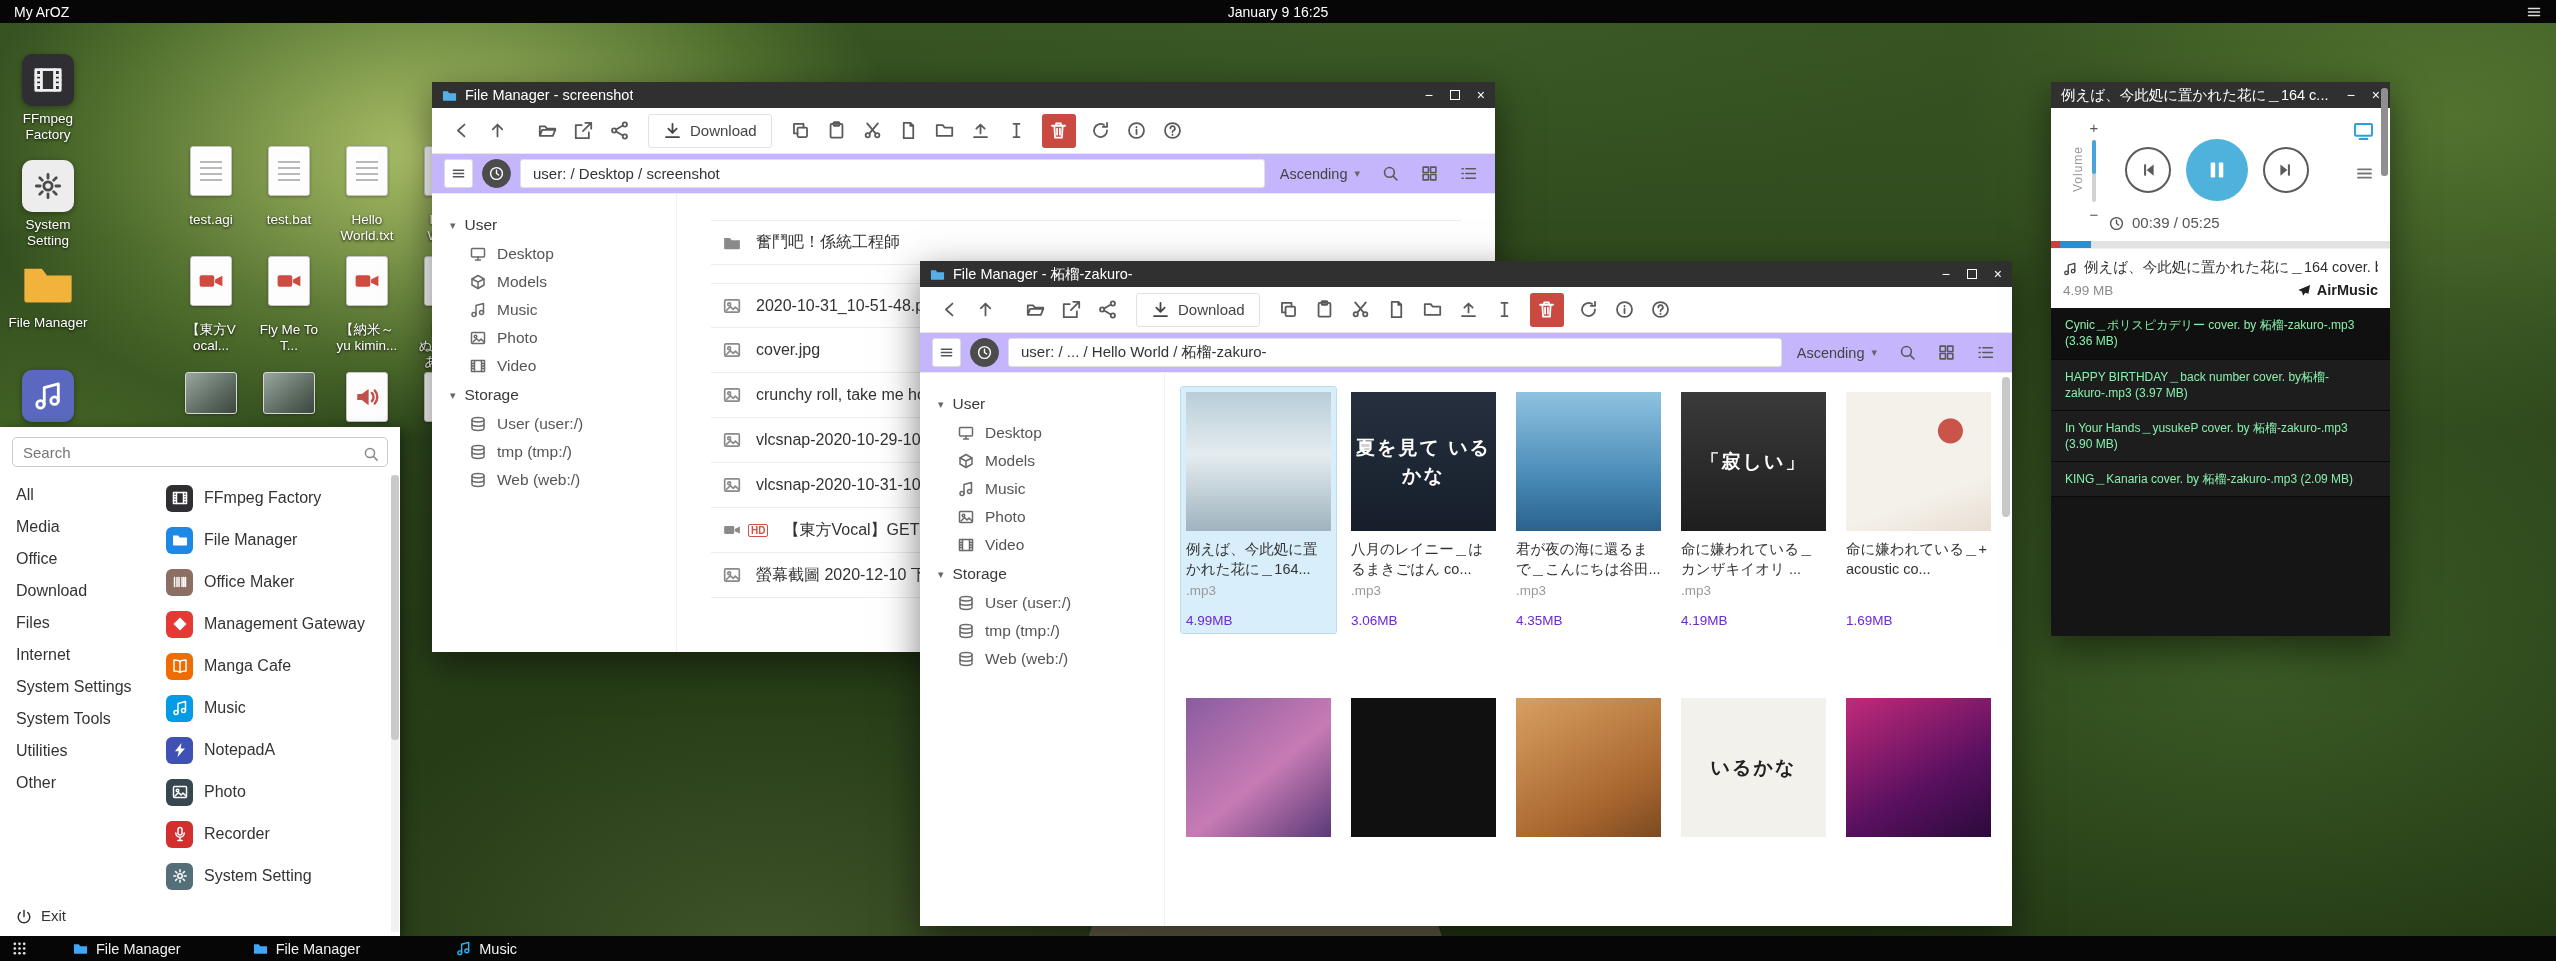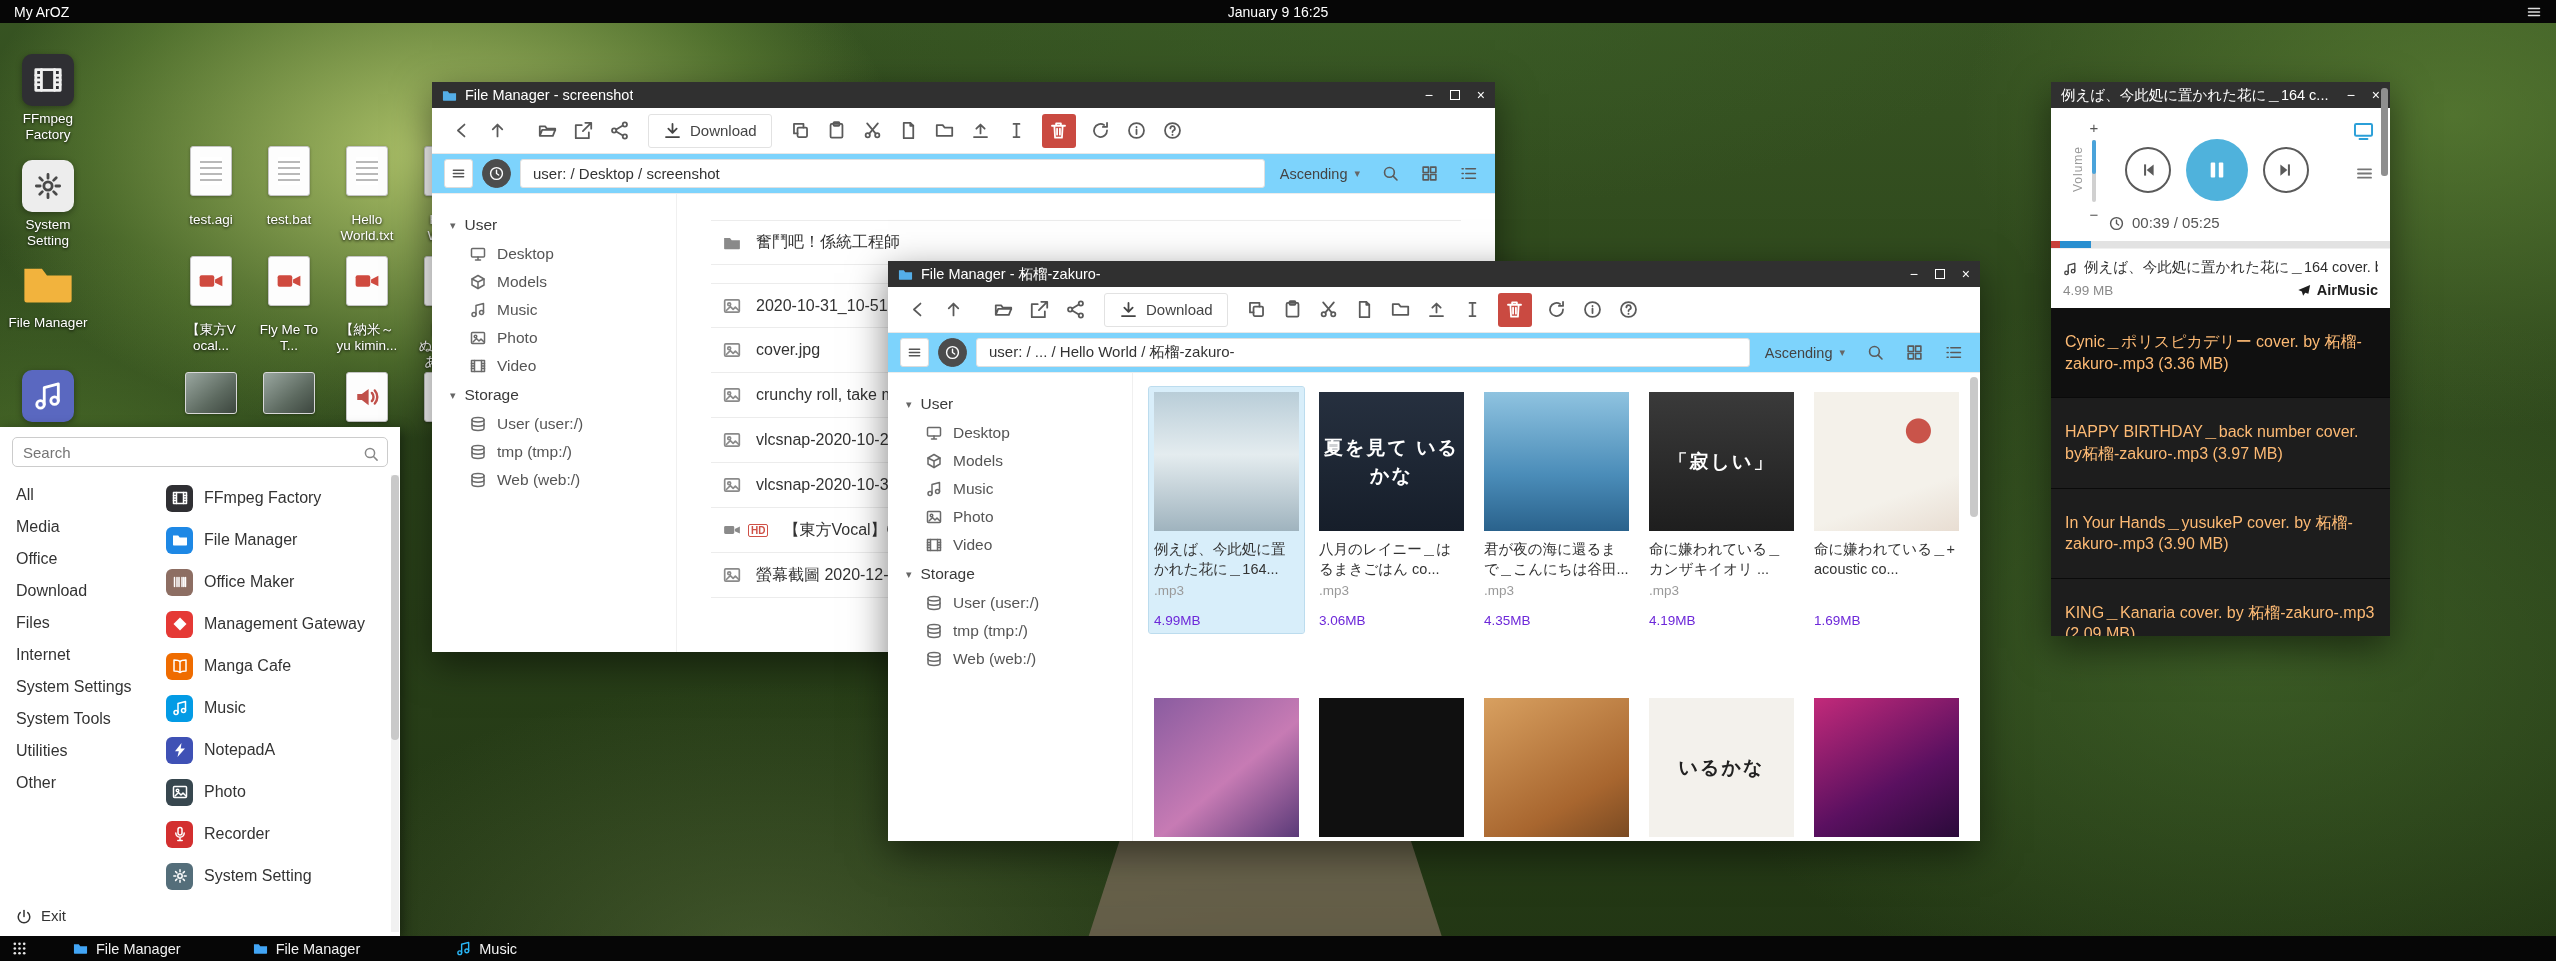--- a/index.html
+++ b/index.html
@@ -86,39 +86,39 @@
   .title-text{font-size:14.5px;white-space:nowrap;overflow:hidden}
   .win-controls{margin-left:auto;display:flex;align-items:center;gap:17px}
   .wc{font-size:14px;line-height:1;color:#fff}
   .wc-max{width:10px;height:10px;border:1.5px solid #fff}
   .fm-toolbar{height:46px;display:flex;align-items:center;gap:2px;padding:0 12px;background:#fff;border-bottom:1px solid #e8e8e8}
   .tbtn{height:34px;min-width:34px;border:none;background:none;display:flex;align-items:center;justify-content:center;gap:8px;color:#5a5a5a;padding:0 7px}
   .tbtn .ic{width:19px;height:19px}
   .tbtn.haslabel{border:1px solid #e2e2e2;border-radius:3px;padding:0 14px;font-size:15px;color:#444;margin:0 10px}
   .tbtn.danger{background:#ca4a41;color:#fff;border-radius:3px;margin:0 6px}
   .tbtn[data-name="toolbar-up-button"]{margin-right:14px}
-  .fm-addr{height:40px;display:flex;align-items:center;gap:9px;padding:0 12px;background:#7dd3fc;border-bottom:1px solid #ececec}
+  .fm-addr{height:40px;display:flex;align-items:center;gap:9px;padding:0 12px;background:#c4b5fd;border-bottom:1px solid #ececec}
   .abtn{width:29px;height:29px;border:1px solid #dcdcdc;background:#fff;border-radius:3px;color:#555;display:flex;align-items:center;justify-content:center}
   .abtn .ic{width:15px;height:15px}
   .abtn-dark{background:#4c4c4c;border-color:#4c4c4c;color:#fff;border-radius:50%}
   .addr-input{flex:1;height:29px;border:1px solid #e0e0e0;border-radius:3px;padding:0 12px;font-size:15px;color:#333;min-width:0;outline:none}
   .sortsel{display:flex;align-items:center;gap:7px;font-size:14.5px;color:#444;padding:0 6px}
   .caret{font-size:11px;color:#666}
   .vbtn{width:30px;height:30px;border:none;background:none;color:#5a5a5a;display:flex;align-items:center;justify-content:center}
   .vbtn .ic{width:17px;height:17px}
   .fm-body{position:absolute;top:112px;bottom:0;left:0;right:0;display:flex;overflow:hidden}
   .fm-side{width:245px;border-right:1px solid #f0f0f0;padding:16px 0;font-size:15.5px;color:#555;flex:none}
   .side-header{display:flex;align-items:center;gap:9px;padding:6px 18px;color:#3a3a3a}
   .side-item{display:flex;align-items:center;gap:11px;padding:5px 18px 5px 38px;color:#555}
   .side-item .ic{width:16px;height:16px;color:#6a6a6a}
   .body-scroll{position:absolute;right:2px;top:4px;width:8px;height:140px;background:#c9c9c9;border-radius:4px;z-index:2}
 
   
   #fm1{left:432px;top:82px;width:1063px;height:570px;z-index:5}
-  #fm2{left:888px;top:261px;width:1092px;height:580px;z-index:6}
+  #fm2{left:920px;top:261px;width:1092px;height:665px;z-index:6}
   #fm1-files{flex:1;padding:26px 34px 0;overflow:hidden}
   .fgroup+.fgroup{margin-top:18px}
   .frow{display:flex;align-items:center;gap:15px;height:45px;border-bottom:1px solid #ececec;padding:0 12px;font-size:16px;color:#333;background:#fff}
   .fgroup .frow:first-child{border-top:1px solid #ececec}
   .frow .ic{width:18px;height:18px;color:#8a8a8a}
   .frow .red{color:#cf5046}
   .hdbadge{font-size:10px;font-weight:bold;color:#cf5046;border:1px solid #cf5046;border-radius:2px;padding:0 2px;margin-left:-8px}
   #fm2-grid{flex:1;padding:14px 16px 0;display:grid;grid-template-columns:repeat(5,1fr);column-gap:10px;row-gap:60px;align-content:start;overflow:hidden}
   .gcell{padding:5px;border-radius:2px}
   .gcell.selected{background:#d8eefa;outline:1px solid #bcdcee}
@@ -164,21 +164,21 @@
   .prog-red{width:9px;height:100%;background:#c9413a}
   .prog-fill{height:100%;background:#2a8fd0}
   .pinfo{padding:9px 12px 10px;background:#fff;flex:none;border-top:1px solid #f0f0f0}
   .pinfo-title{display:flex;align-items:center;gap:7px;font-size:14.5px;color:#2f2f2f;white-space:nowrap;overflow:hidden}
   .pinfo-title .ic{width:14px;height:14px;color:#444}
   .pinfo-sub{display:flex;justify-content:space-between;align-items:center;margin-top:5px}
   .psize{font-size:13.5px;color:#8a8a8a}
   .airmusic{display:flex;align-items:center;gap:6px;font-size:14.5px;font-weight:bold;color:#1f1f1f}
   .airmusic .ic{width:14px;height:14px}
   .plist{flex:1;background:#151515;overflow:hidden;position:relative}
-  .pl-item{padding:23px 14px;font-size:16px;line-height:1.35;color:#fdba74;background:#1d1d1d;border-bottom:1px solid #0a0a0a}
+  .pl-item{padding:9px 14px;font-size:12px;line-height:1.35;color:#86efac;background:#1d1d1d;border-bottom:1px solid #0a0a0a}
   .pl-item.active{background:#101010}
   .pl-scrollbar{position:absolute;right:2px;top:6px;width:7px;height:88px;background:#8f8f8f;border-radius:3px}
 </style>
 </head>
 <body>
 
 <div id="wallpaper" data-name="wallpaper">
   <div id="trail" data-name="forest-trail"></div>
 </div>
 

